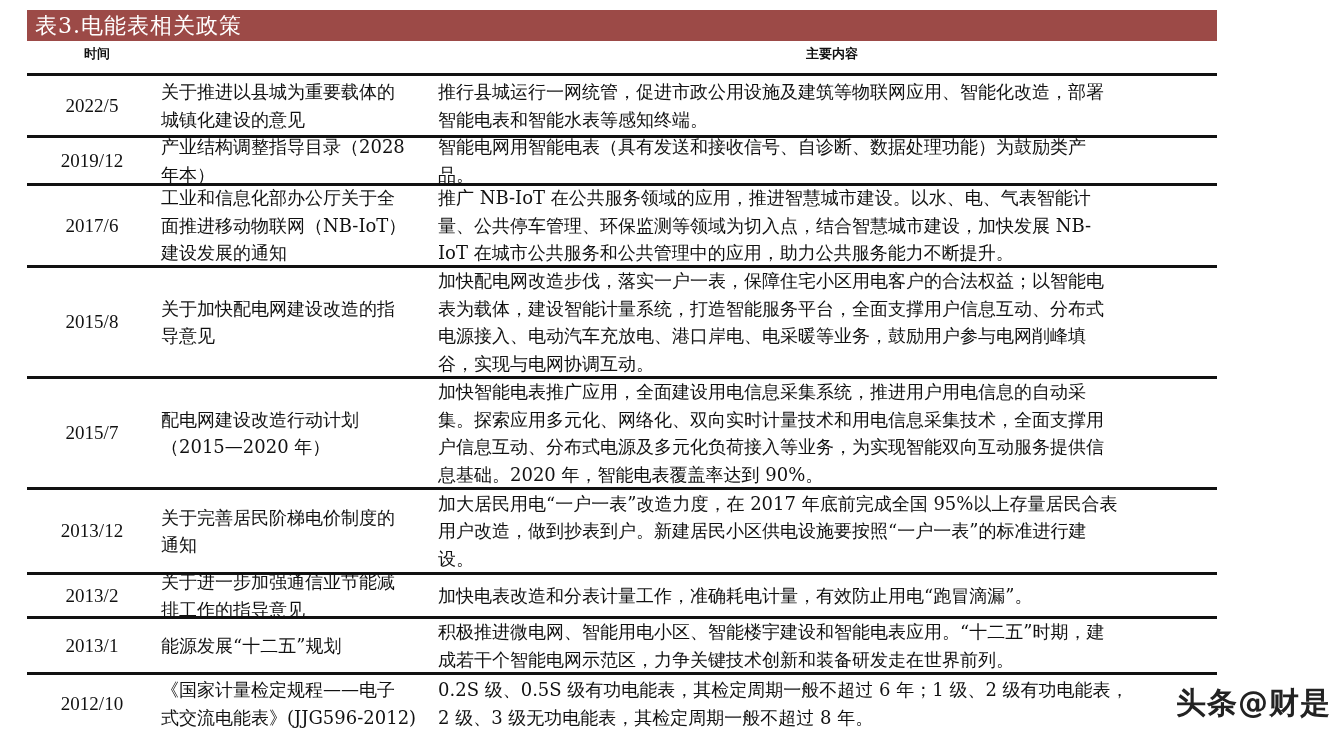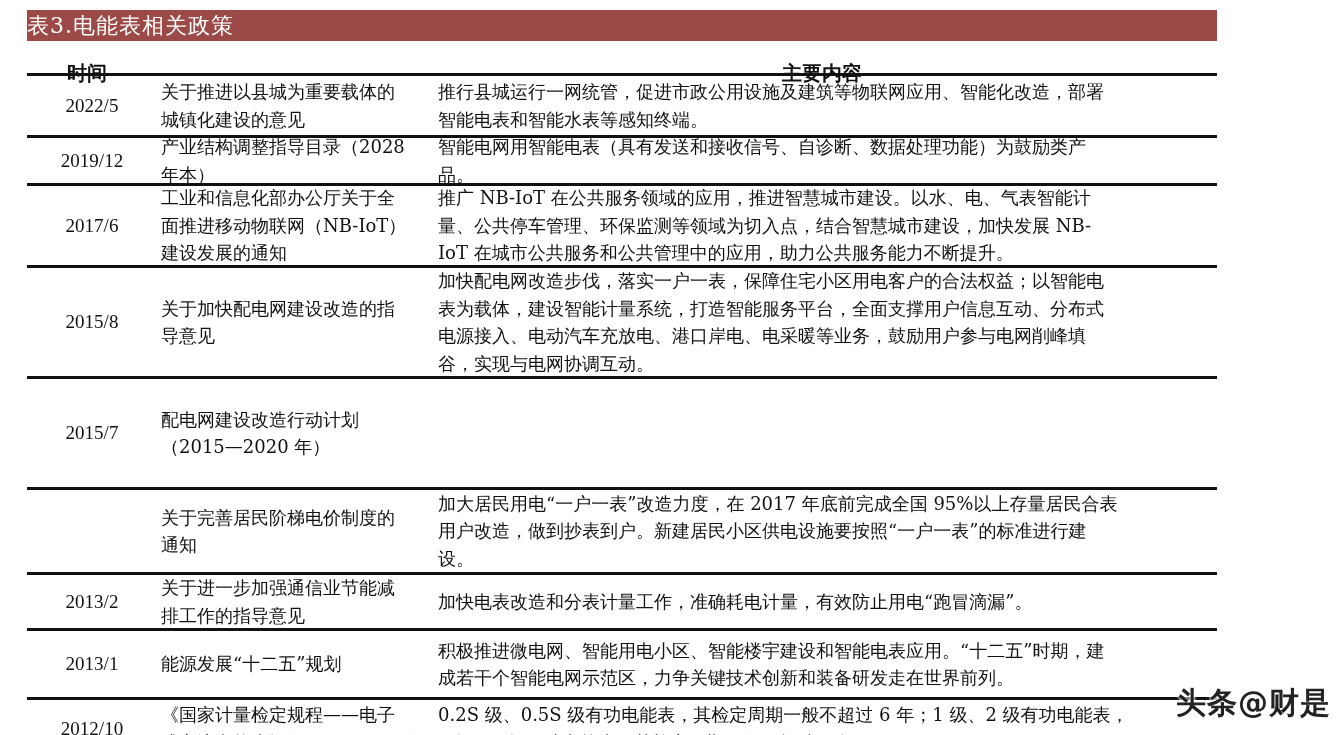--- a/index.html
+++ b/index.html
@@ -1,22 +1,22 @@
 <!DOCTYPE html>
 <html><head>
 <meta charset="utf-8">
 <style>
   html, body { margin:0; padding:0; background:#ffffff; }
   body { width:1336px; height:735px; overflow:hidden; position:relative;
          font-family: "DejaVu Serif", "Liberation Serif", serif; color:#111; }
   .title-bar { position:absolute; left:27px; top:10px; width:1190px; height:31px;
                background:#9c4a47; color:#ffffff; font-size:22px; line-height:31px;
-               padding-left:0; box-sizing:border-box; letter-spacing:1px; }
-  .head { position:absolute; left:22px; top:41px; width:1190px; height:32px;
-          font-weight:bold; font-size:20px;margin-top:15px; }
+               padding-left:8px; box-sizing:border-box; letter-spacing:1px; }
+  .head { position:absolute; left:32px; top:41px; width:1190px; height:32px;
+          font-weight:bold; font-size:13px; }
   .head div { position:absolute; top:4px; text-align:center; }
   .h-time { left:0; width:130px; }
   .h-policy { left:130px; width:280px; }
   .h-content { left:410px; width:780px; }
   .rows { position:absolute; left:27px; top:73px; width:1190px; }
   .row { position:relative; border-top:3px solid #111; box-sizing:border-box; }
   .cell { position:absolute; top:0; bottom:0; display:flex; align-items:center; font-size:18px; line-height:27.5px; }
   .c-time { left:0; width:130px; justify-content:center;
             font-family:"Liberation Serif", "DejaVu Serif", serif; font-size:19px; }
   .c-policy { left:134px; width:272px; }
@@ -84,43 +84,50 @@
 电源接入、电动汽车充放电、港口岸电、电采暖等业务，鼓励用户参与电网削峰填
 谷，实现与电网协调互动。</span>
       </div>
   </div>
   <div class="row" style="height:111px">
     <div class="cell c-time">2015/7</div>
     <div class="cell c-policy">
         <span>配电网建设改造行动计划
 （2015—2020 年）</span>
       </div>
+    <div class="cell c-content">
+        <span>加快智能电表推广应用，全面建设用电信息采集系统，推进用户用电信息的自动采
+集。探索应用多元化、网络化、双向实时计量技术和用电信息采集技术，全面支撑用
+户信息互动、分布式电源及多元化负荷接入等业务，为实现智能双向互动服务提供信
+息基础。2020 年，智能电表覆盖率达到 90%。</span>
+      </div>
   </div>
   <div class="row" style="height:85px">
+    <div class="cell c-time">2013/12</div>
     <div class="cell c-policy">
         <span>关于完善居民阶梯电价制度的
 通知</span>
       </div>
     <div class="cell c-content">
         <span>加大居民用电“一户一表”改造力度，在 2017 年底前完成全国 95%以上存量居民合表
 用户改造，做到抄表到户。新建居民小区供电设施要按照“一户一表”的标准进行建
 设。</span>
       </div>
   </div>
-  <div class="row" style="height:56px">
+  <div class="row" style="height:44px">
     <div class="cell c-time">2013/2</div>
     <div class="cell c-policy">
         <span>关于进一步加强通信业节能减
 排工作的指导意见</span>
       </div>
     <div class="cell c-content">
         <span>加快电表改造和分表计量工作，准确耗电计量，有效防止用电“跑冒滴漏”。</span>
       </div>
   </div>
-  <div class="row" style="height:69px">
+  <div class="row" style="height:56px">
     <div class="cell c-time">2013/1</div>
     <div class="cell c-policy">
         <span>能源发展“十二五”规划</span>
       </div>
     <div class="cell c-content">
         <span>积极推进微电网、智能用电小区、智能楼宇建设和智能电表应用。“十二五”时期，建
 成若干个智能电网示范区，力争关键技术创新和装备研发走在世界前列。</span>
       </div>
   </div>
   <div class="row" style="height:60px">

